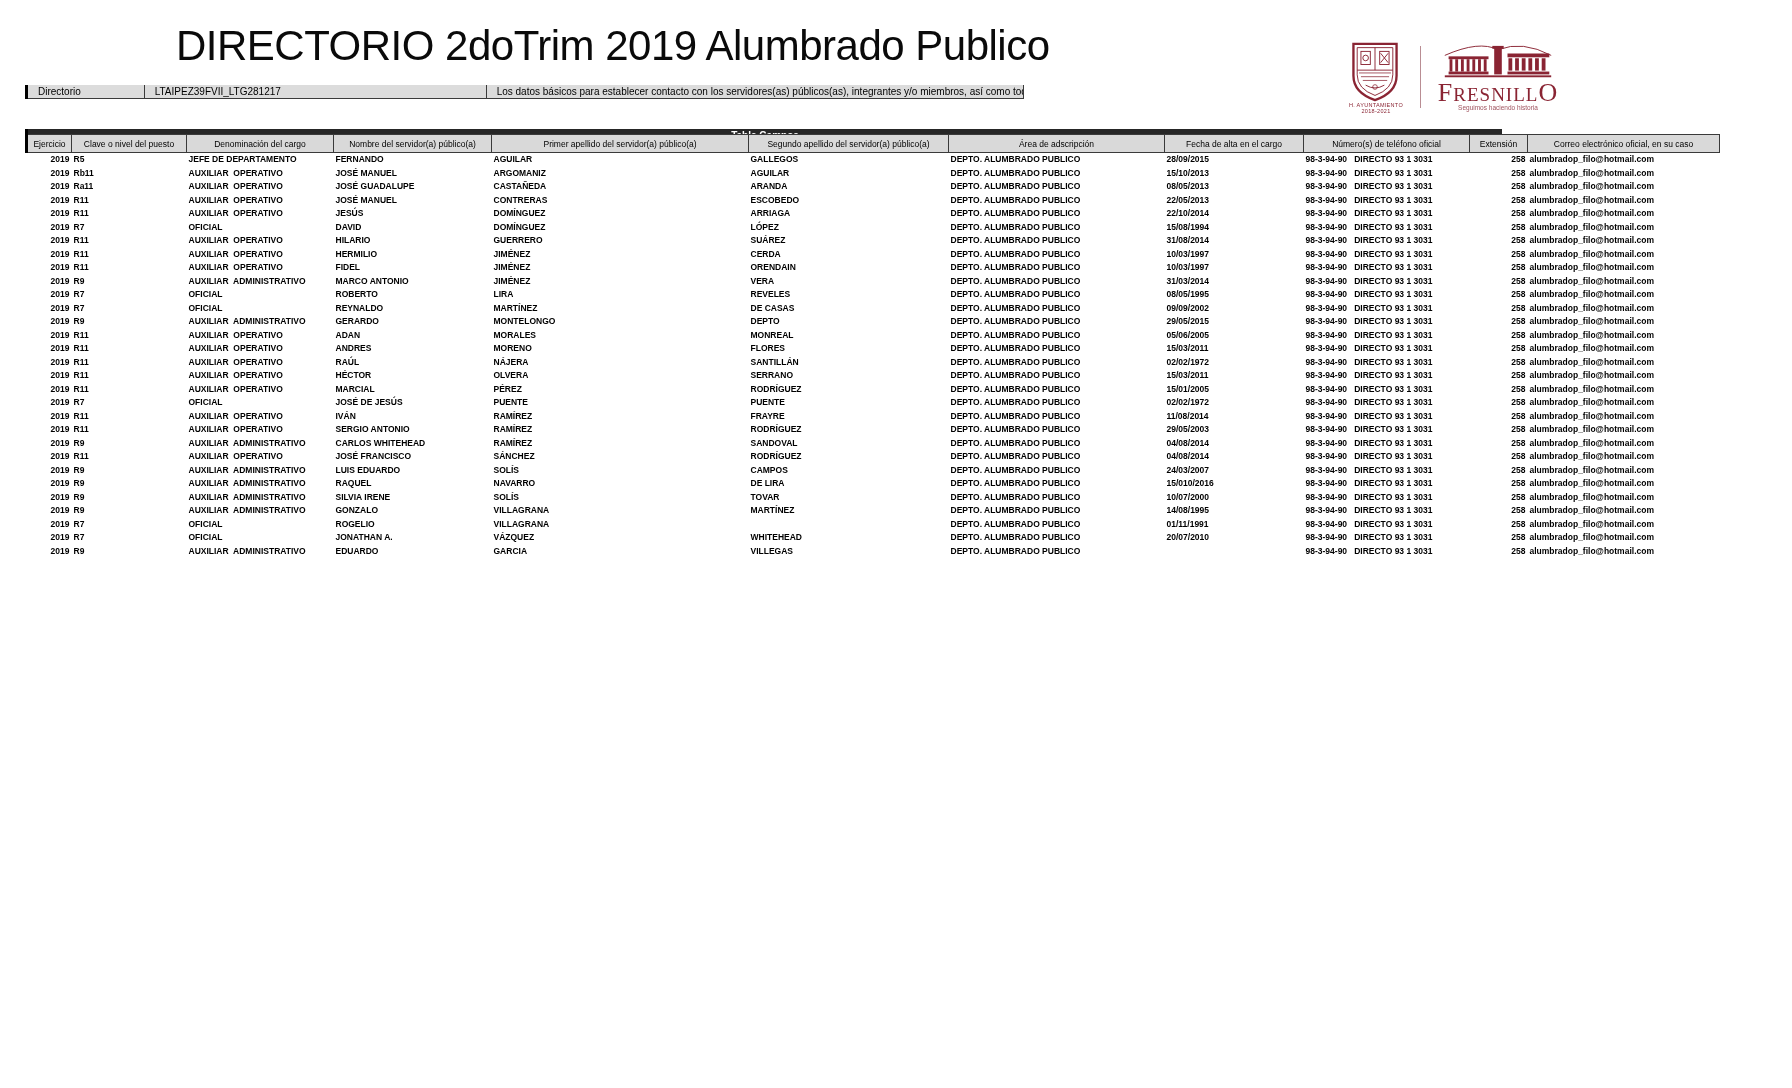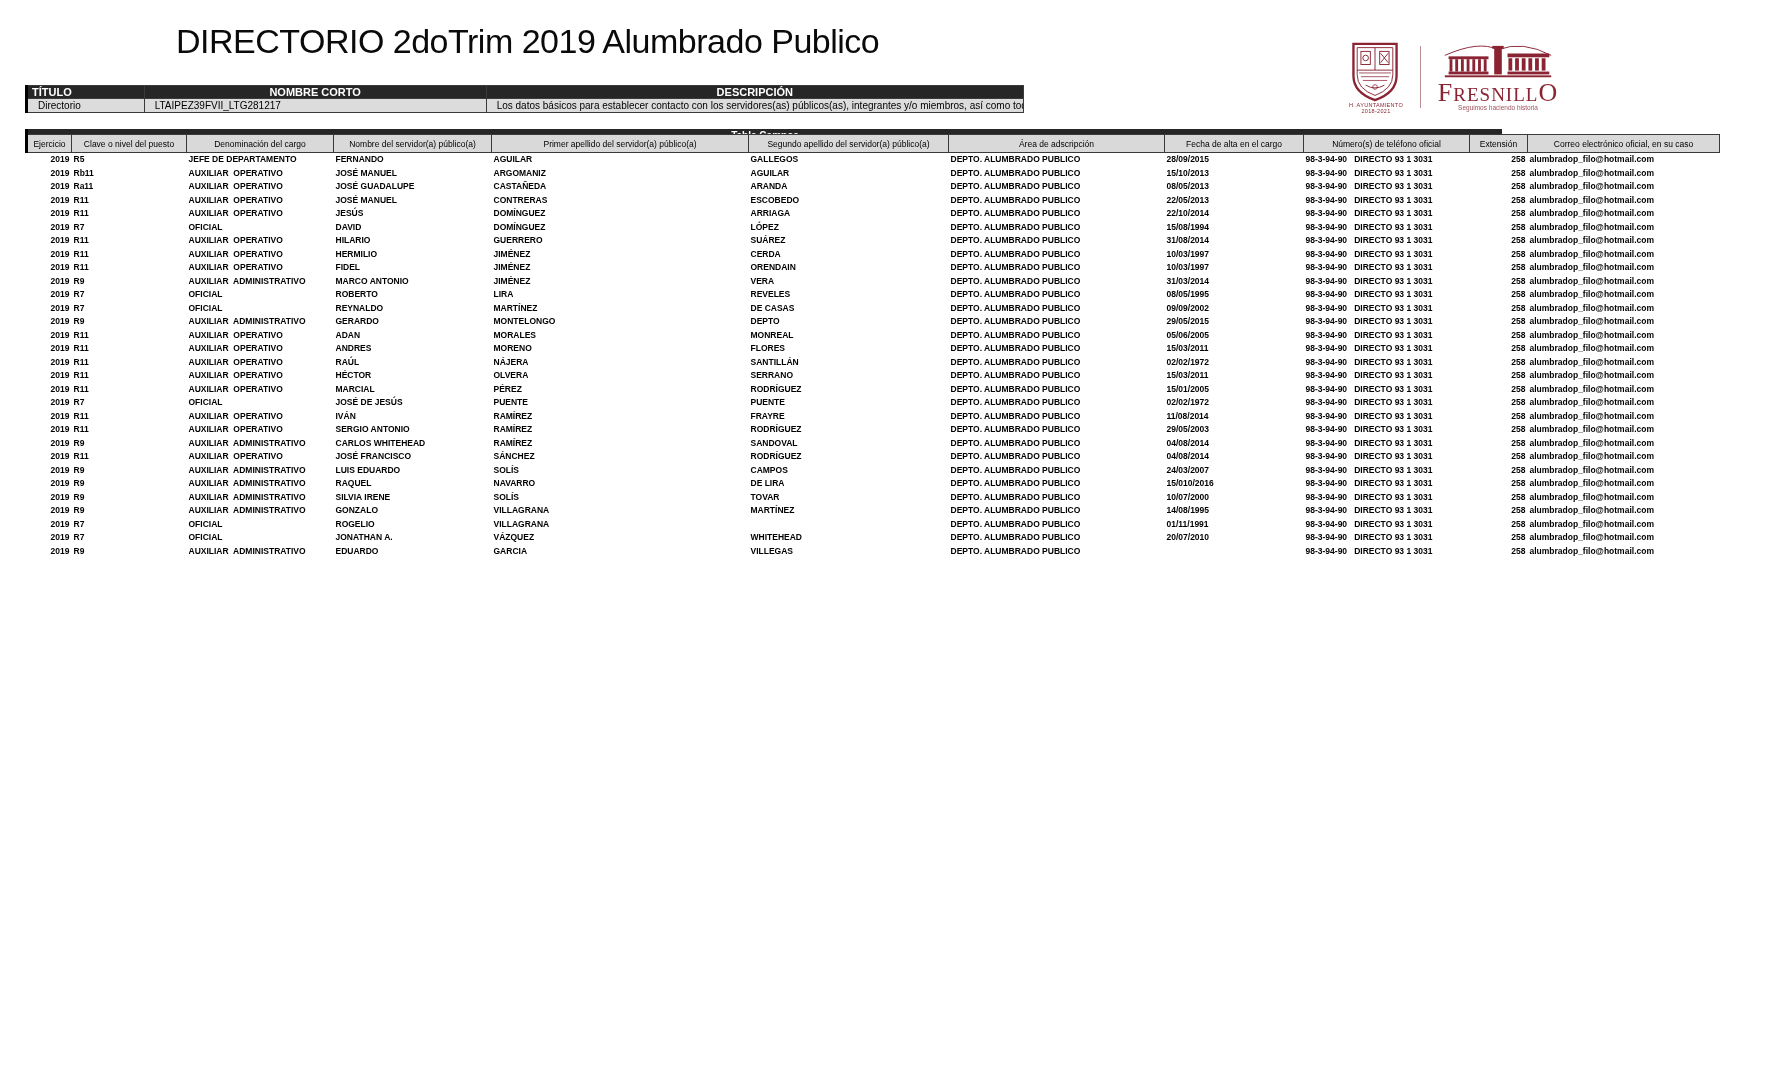--- a/index.html
+++ b/index.html
@@ -2,21 +2,21 @@
 <html><head>
 <meta charset="utf-8">
 <style>
   * { box-sizing: border-box; margin: 0; padding: 0; }
   html, body { width: 1792px; height: 1088px; background: #ffffff; overflow: hidden; }
   body { position: relative; font-family: "Liberation Sans", sans-serif; color: #000; }
 
   
   .page-title {
     position: absolute; left: 176px; top: 22px;
-    font-size: 34px; font-weight: 400; letter-spacing: -0.5px; color: #0a0a0a;
+    font-size: 42px; font-weight: 400; letter-spacing: -0.5px; color: #0a0a0a;
     white-space: nowrap;
   }
 
   
   .logo-block { position: absolute; left: 1342px; top: 38px; width: 240px; height: 80px; }
   .crest { position: absolute; left: 8px; top: 4px; width: 50px; height: 60px; }
   .crest-caption { position: absolute; left: -4px; top: 64px; width: 76px; text-align: center;
     font-size: 5.5px; line-height: 6px; color: #8a2433; letter-spacing: 0.3px; }
   .logo-divider { position: absolute; left: 78px; top: 8px; width: 1px; height: 62px; background: #b98d93; }
   .fres-icon { position: absolute; left: 96px; top: 6px; width: 120px; height: 38px; }
@@ -116,25 +116,20 @@
     <rect x="99" y="15" width="4" height="13" fill="#8a2433"></rect>
     <rect x="106" y="15" width="4" height="13" fill="#8a2433"></rect>
     <rect x="4" y="33" width="112" height="2" fill="#8a2433"></rect>
   </svg>
   <div class="fres-word"><span class="bigcap">F</span><span>RESNILL</span><span class="bigcap">O</span></div>
   <div class="fres-tagline">Seguimos haciendo historia</div>
 </div>
 
 <div class="meta">
   <div class="meta-row">
-    <div class="meta-cell meta-head w-titulo">TÍTULO</div>
-    <div class="meta-cell meta-head w-nombre">NOMBRE CORTO</div>
-    <div class="meta-cell meta-head w-desc">DESCRIPCIÓN</div>
-  </div>
-  <div class="meta-row">
     <div class="meta-cell meta-val w-titulo">Directorio</div>
     <div class="meta-cell meta-val w-nombre">LTAIPEZ39FVII_LTG281217</div>
     <div class="meta-cell meta-val w-desc">Los datos básicos para establecer contacto con los servidores(as) públicos(as), integrantes y/o miembros, así como toda persona</div>
   </div>
 </div>
 
 <div class="section-bar">Tabla Campos</div>
 
 <div class="dir-table-wrap">
   <table class="dir">

